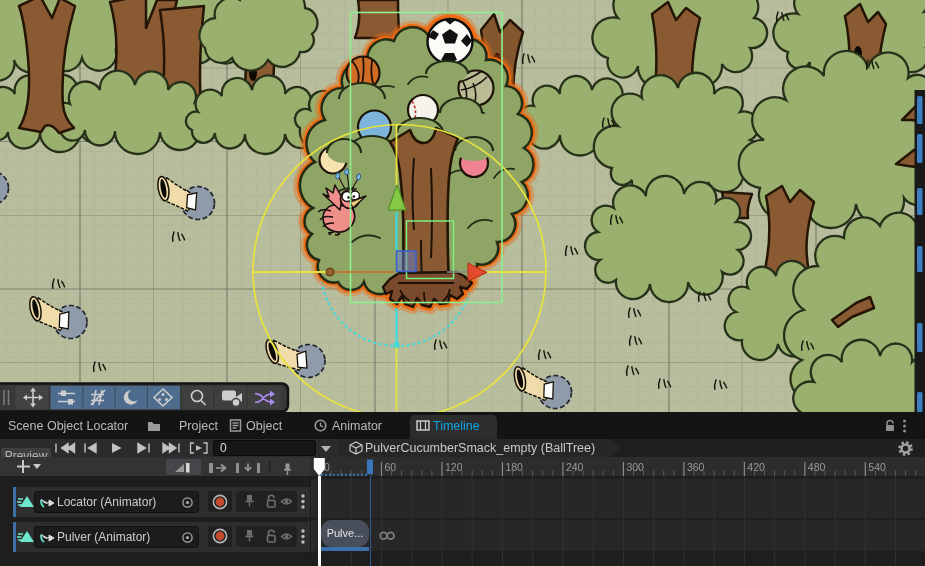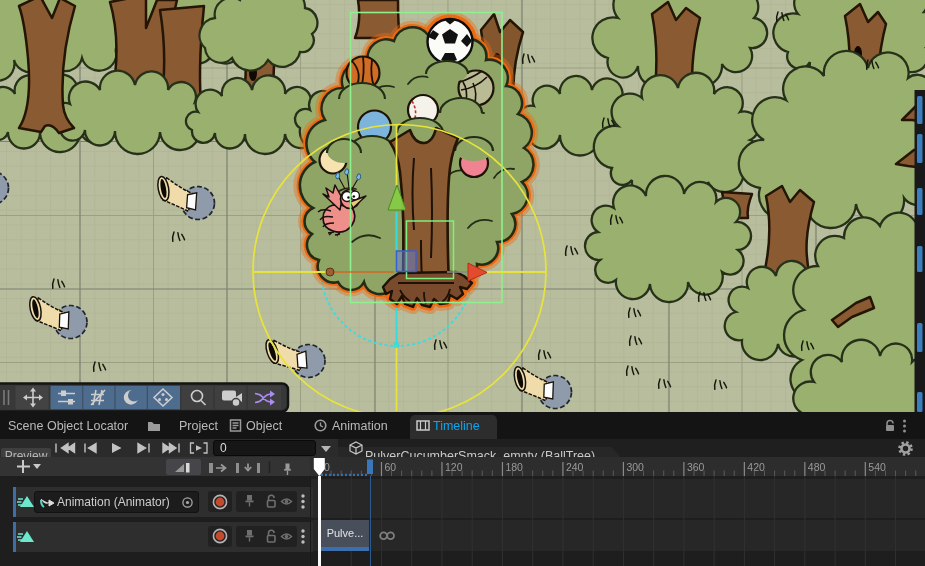--- a/index.html
+++ b/index.html
@@ -10,21 +10,21 @@
   #tabbar{position:absolute;left:0;top:412px;width:925px;height:27px;background:#141414;}
   .tab{position:absolute;top:0;height:27px;display:flex;align-items:center;color:#b9b9b9;font-size:12.5px;}
   #activetab{position:absolute;left:410px;top:3px;width:87px;height:24px;background:#2d2d2d;border-radius:5px 5px 0 0;}
   
   #tlbar{position:absolute;left:0;top:439px;width:925px;height:18px;background:#2b2b2b;}
   #previewbtn{position:absolute;left:1px;top:1px;width:50px;height:16px;background:#3f3f3f;border-radius:2px;
      color:#b5b5b5;font-size:12px;text-align:center;line-height:16px;margin-top:8px;}
   #framefield{position:absolute;left:213px;top:1px;width:95px;height:14px;background:#161616;border:1px solid #0a0a0a;
      border-radius:3px;color:#dcdcdc;font-size:12px;line-height:14px;padding-left:6px;}
   #crumbbar{position:absolute;left:338px;top:0;width:587px;height:18px;background:#1f1f1f;}
-  #crumb{position:absolute;left:0;top:8px;width:273px;height:18px;background:#272727;color:#c9c9c9;font-size:12.5px;line-height:18px;}
+  #crumb{position:absolute;left:0;top:0;width:273px;height:18px;background:#272727;color:#c9c9c9;font-size:12.5px;line-height:18px;}
   #crumb:after{content:"";position:absolute;left:273px;top:0;border-left:9px solid #272727;border-top:9px solid transparent;border-bottom:9px solid transparent;}
   
   #trackbar{position:absolute;left:0;top:457px;width:925px;height:19px;background:#2d2d2d;}
   #trackbarL{position:absolute;left:0;top:0;width:310px;height:19px;background:#333334;}
   
   #tracks{position:absolute;left:0;top:476px;width:925px;height:90px;background:#1e1e1e;}
   .trow{position:absolute;left:13px;width:297px;height:30px;background:#2e2e2e;border-left:3px solid #3d6fa5;}
   .tfield{position:absolute;left:18px;top:4px;width:163px;height:20px;background:#1c1c1c;border:1px solid #121212;border-radius:3px;
      color:#cdcdcd;font-size:12px;line-height:20px;}
   .tbox{position:absolute;top:4px;height:22px;background:#212121;border-radius:3px;}
@@ -361,21 +361,21 @@
     <div class="tab" style="left:179px;">Project</div>
     <svg style="position:absolute;left:229px;top:7px" width="13" height="13">
         <rect x="1.5" y="1" width="10" height="11" fill="none" stroke="#9a9a9a" stroke-width="1.5"></rect>
         <path d="M3.5,4 h6 M3.5,6.5 h6 M3.5,9 h4" stroke="#9a9a9a" stroke-width="1.3" fill="none"></path>
       </svg>
     <div class="tab" style="left:246px;">Object</div>
     <svg style="position:absolute;left:314px;top:7px" width="14" height="13">
         <circle cx="6.5" cy="6.5" r="5.3" fill="none" stroke="#9a9a9a" stroke-width="1.6"></circle>
         <path d="M6.5,3.5 v3 l2.5,1.5" stroke="#9a9a9a" stroke-width="1.4" fill="none"></path>
       </svg>
-    <div class="tab" style="left:332px;">Animation</div>
+    <div class="tab" style="left:332px;">Animator</div>
     <svg style="position:absolute;left:416px;top:7px" width="14" height="13">
         <rect x="1" y="2" width="12" height="9" fill="none" stroke="#c9c9c9" stroke-width="1.5"></rect>
         <path d="M4.5,2 v9 M9.5,2 v9" stroke="#c9c9c9" stroke-width="1.2"></path>
       </svg>
     <div class="tab" style="left:433px;color:#0ea5e9">Timeline</div>
     <svg style="position:absolute;left:883px;top:7px" width="14" height="14">
         <path d="M4,6 v-1.5 a3,3 0 0 1 6,0" fill="none" stroke="#8e8e8e" stroke-width="1.5"></path>
         <rect x="3" y="6" width="8" height="6" rx="1" fill="#8e8e8e"></rect>
       </svg>
     <svg style="position:absolute;left:902px;top:7px" width="5" height="14">
@@ -529,34 +529,34 @@
         <line x1="342.64" y1="0" x2="342.64" y2="90" stroke="#313131" stroke-width="1"></line>
         <line x1="372.88" y1="0" x2="372.88" y2="90" stroke="#313131" stroke-width="1"></line>
         <line x1="403.12" y1="0" x2="403.12" y2="90" stroke="#313131" stroke-width="1"></line>
         <line x1="433.36" y1="0" x2="433.36" y2="90" stroke="#313131" stroke-width="1"></line>
         <line x1="463.6" y1="0" x2="463.6" y2="90" stroke="#313131" stroke-width="1"></line>
         <line x1="493.84000000000003" y1="0" x2="493.84000000000003" y2="90" stroke="#313131" stroke-width="1"></line>
         <line x1="524.08" y1="0" x2="524.08" y2="90" stroke="#313131" stroke-width="1"></line>
         <line x1="554.32" y1="0" x2="554.32" y2="90" stroke="#313131" stroke-width="1"></line>
         <line x1="584.5600000000001" y1="0" x2="584.5600000000001" y2="90" stroke="#313131" stroke-width="1"></line>
       </svg>
-    <div style="position:absolute;left:321px;top:43.5px;width:48px;height:27px;background:#494f5a;color:#e3e3e3;font-size:11px;text-align:center;line-height:27px;">Pulve...</div>
+    <div style="position:absolute;left:321px;top:43.5px;width:48px;height:27px;background:#494f5a;color:#e3e3e3;font-size:11px;text-align:center;line-height:27px;border-radius:11px;">Pulve...</div>
     <div style="position:absolute;left:321px;top:70.5px;width:48px;height:4px;background:#3c6fae;"></div>
     <svg style="position:absolute;left:379px;top:55px" width="18" height="10">
       <circle cx="4.6" cy="4.8" r="3.4" fill="none" stroke="#7e7e7e" stroke-width="1.8"></circle>
       <circle cx="11.6" cy="4.8" r="3.4" fill="none" stroke="#7e7e7e" stroke-width="1.8"></circle>
     </svg>
     <div style="position:absolute;left:369.5px;top:0;width:1.6px;height:90px;background:#2d5a8c;"></div>
 
     <div class="trow" style="top:11px" id="trow1">
         <svg style="position:absolute;left:1px;top:8px" width="18" height="14">
           <path d="M10,1 L17,12 L3,12 Z" fill="#6ee8cd"></path>
           <path d="M1,4 h5 M0,7 h4.5 M1,10 h4" stroke="#6ee8cd" stroke-width="1.4"></path>
         </svg>
-        <div class="tfield"><span style="margin-left:22px">Animation (Animator)</span><svg style="position:absolute;left:4px;top:3px" width="17" height="14">
+        <div class="tfield"><span style="margin-left:22px">Locator (Animator)</span><svg style="position:absolute;left:4px;top:3px" width="17" height="14">
             <path d="M2,4 Q6,10 10,7.5 L10,5 L15,8 L10,11 L10,8.5" fill="#dcdcdc" stroke="#dcdcdc" stroke-width="1"></path>
             <path d="M2,5 q0,5 3,7" stroke="#5fd3c0" stroke-width="2" fill="none"></path>
           </svg><svg style="position:absolute;right:4px;top:4px" width="13" height="13">
             <circle cx="6.5" cy="6.5" r="4.6" fill="none" stroke="#a8a8a8" stroke-width="1.3"></circle>
             <circle cx="6.5" cy="6.5" r="1.6" fill="#a8a8a8"></circle>
           </svg></div>
         <div class="tbox" style="left: 192px; width: 24px; top: 4px; height: 21px;">
           <svg style="position:absolute;left:4px;top:2.5px" width="16" height="16">
             <circle cx="8" cy="8" r="6.6" fill="none" stroke="#b4b4b4" stroke-width="1.6"></circle>
             <circle cx="8" cy="8" r="4.4" fill="#c44a2e"></circle>
@@ -577,20 +577,27 @@
           <circle cx="2" cy="2" r="1.7" fill="#bdbdbd"></circle>
           <circle cx="2" cy="7.5" r="1.7" fill="#bdbdbd"></circle>
           <circle cx="2" cy="13" r="1.7" fill="#bdbdbd"></circle>
         </svg>
       </div>
     <div class="trow" style="top:45.5px" id="trow2">
         <svg style="position:absolute;left:1px;top:8px" width="18" height="14">
           <path d="M10,1 L17,12 L3,12 Z" fill="#6ee8cd"></path>
           <path d="M1,4 h5 M0,7 h4.5 M1,10 h4" stroke="#6ee8cd" stroke-width="1.4"></path>
         </svg>
+        <div class="tfield"><span style="margin-left:22px">Pulver (Animator)</span><svg style="position:absolute;left:4px;top:3px" width="17" height="14">
+            <path d="M2,4 Q6,10 10,7.5 L10,5 L15,8 L10,11 L10,8.5" fill="#dcdcdc" stroke="#dcdcdc" stroke-width="1"></path>
+            <path d="M2,5 q0,5 3,7" stroke="#5fd3c0" stroke-width="2" fill="none"></path>
+          </svg><svg style="position:absolute;right:4px;top:4px" width="13" height="13">
+            <circle cx="6.5" cy="6.5" r="4.6" fill="none" stroke="#a8a8a8" stroke-width="1.3"></circle>
+            <circle cx="6.5" cy="6.5" r="1.6" fill="#a8a8a8"></circle>
+          </svg></div>
         <div class="tbox" style="left: 192px; width: 24px; top: 4px; height: 21px;">
           <svg style="position:absolute;left:4px;top:2.5px" width="16" height="16">
             <circle cx="8" cy="8" r="6.6" fill="none" stroke="#b4b4b4" stroke-width="1.6"></circle>
             <circle cx="8" cy="8" r="4.4" fill="#c44a2e"></circle>
           </svg>
         </div>
         <div class="tbox" style="left: 220px; width: 61px; top: 4px; height: 21px;">
           <svg style="position:absolute;left:0;top:0" width="61" height="21">
             <rect x="11" y="4" width="5" height="5.5" fill="#6f6f6f"></rect>
             <rect x="9.5" y="9.5" width="8" height="1.8" fill="#6f6f6f"></rect>

